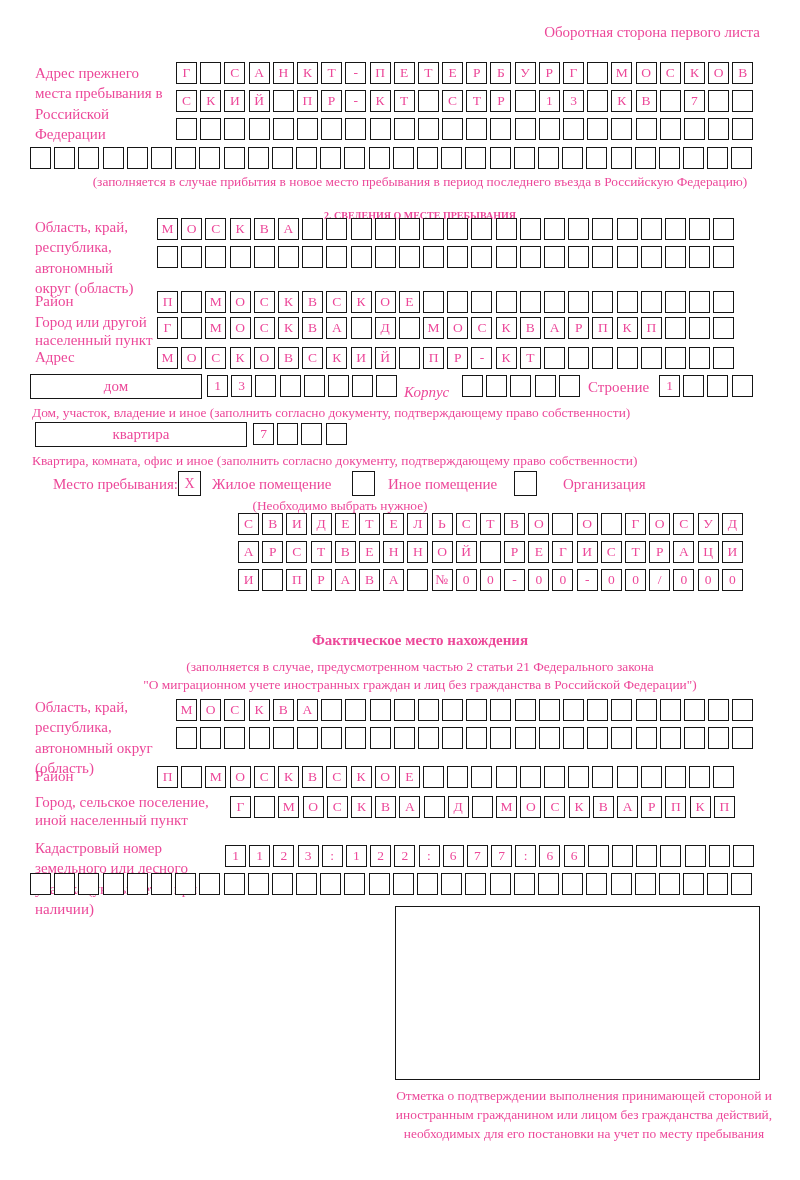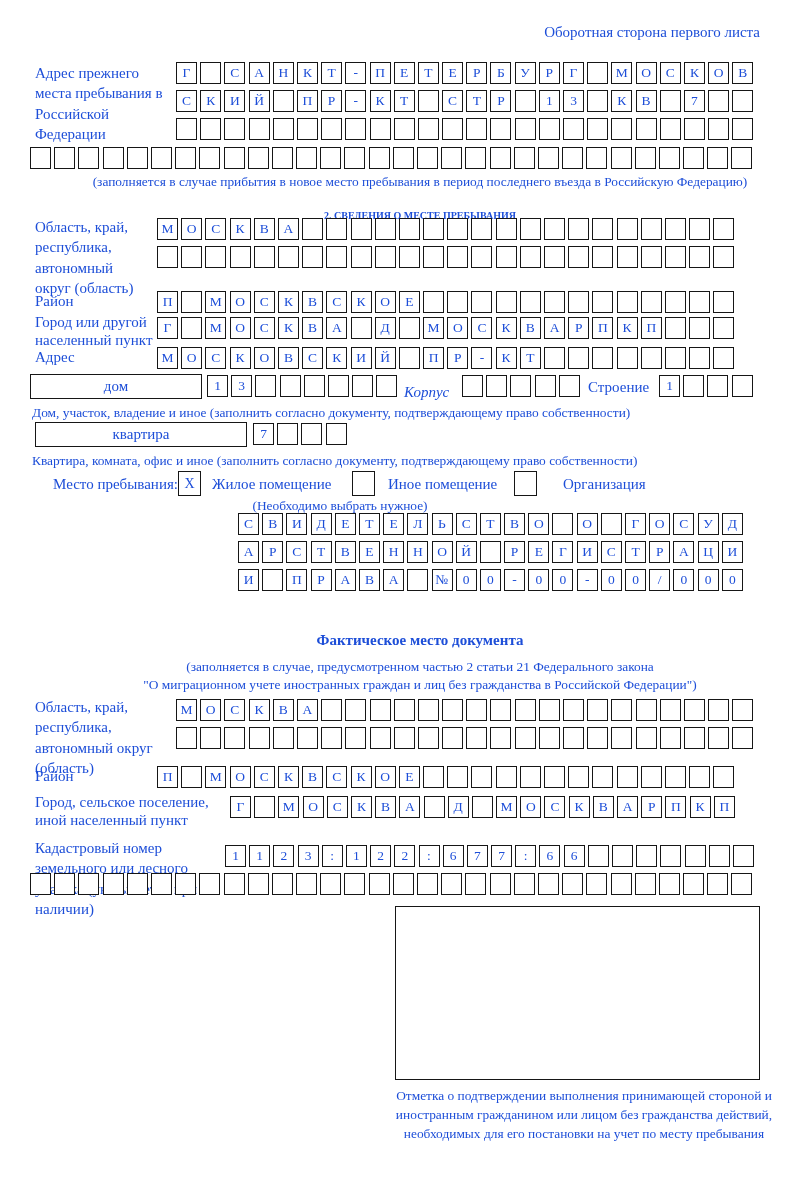--- a/index.html
+++ b/index.html
@@ -1,17 +1,17 @@
 <!DOCTYPE html>
 <html><head>
 <meta charset="utf-8">
 <style>
   html,body{margin:0;padding:0;background:#fff;}
   #page{position:relative;width:800px;height:1180px;background:#fff;
-        font-family:"Liberation Serif","DejaVu Serif",serif;color:#1d4ed8;overflow:hidden;}
+        font-family:"Liberation Serif","DejaVu Serif",serif;color:#ec4899;overflow:hidden;}
   .abs{position:absolute;}
   .lbl{font-size:15px;line-height:1.36;}
   .cap{font-size:13.4px;line-height:1.3;}
   .ctr{left:0;right:0;text-align:center;padding-left:40px;}
   .bold{font-weight:bold;}
   .cellrow{position:absolute;display:flex;gap:3.2px;}
   .cell{flex:none;width:21px;height:22px;box-sizing:border-box;border:1.6px solid #161616;
         display:flex;align-items:center;justify-content:center;font-size:13.5px;background:#fff;}
   .widebox{position:absolute;box-sizing:border-box;border:1.6px solid #161616;
         display:flex;align-items:center;justify-content:center;font-size:15px;background:#fff;}
@@ -388,21 +388,21 @@
       <span class="cell">0</span>
       <span class="cell">-</span>
       <span class="cell">0</span>
       <span class="cell">0</span>
       <span class="cell">/</span>
       <span class="cell">0</span>
       <span class="cell">0</span>
       <span class="cell">0</span>
     </div>
 
-  <div class="abs ctr bold" style="top:632px;font-size:15px;">Фактическое место документа</div>
+  <div class="abs ctr bold" style="top:632px;font-size:15px;">Фактическое место нахождения</div>
   <div class="abs cap ctr" style="top:658px;">(заполняется в случае, предусмотренном частью 2 статьи 21 Федерального закона</div>
   <div class="abs cap ctr" style="top:676px;">"О миграционном учете иностранных граждан и лиц без гражданства в Российской Федерации")</div>
 
   <div class="abs lbl" style="top:697px;left:35px;width:132px;">Область, край, республика, автономный округ (область)</div>
   <div class="cellrow" style="top:699px;left:176px;">
       <span class="cell">М</span>
       <span class="cell">О</span>
       <span class="cell">С</span>
       <span class="cell">К</span>
       <span class="cell">В</span>

